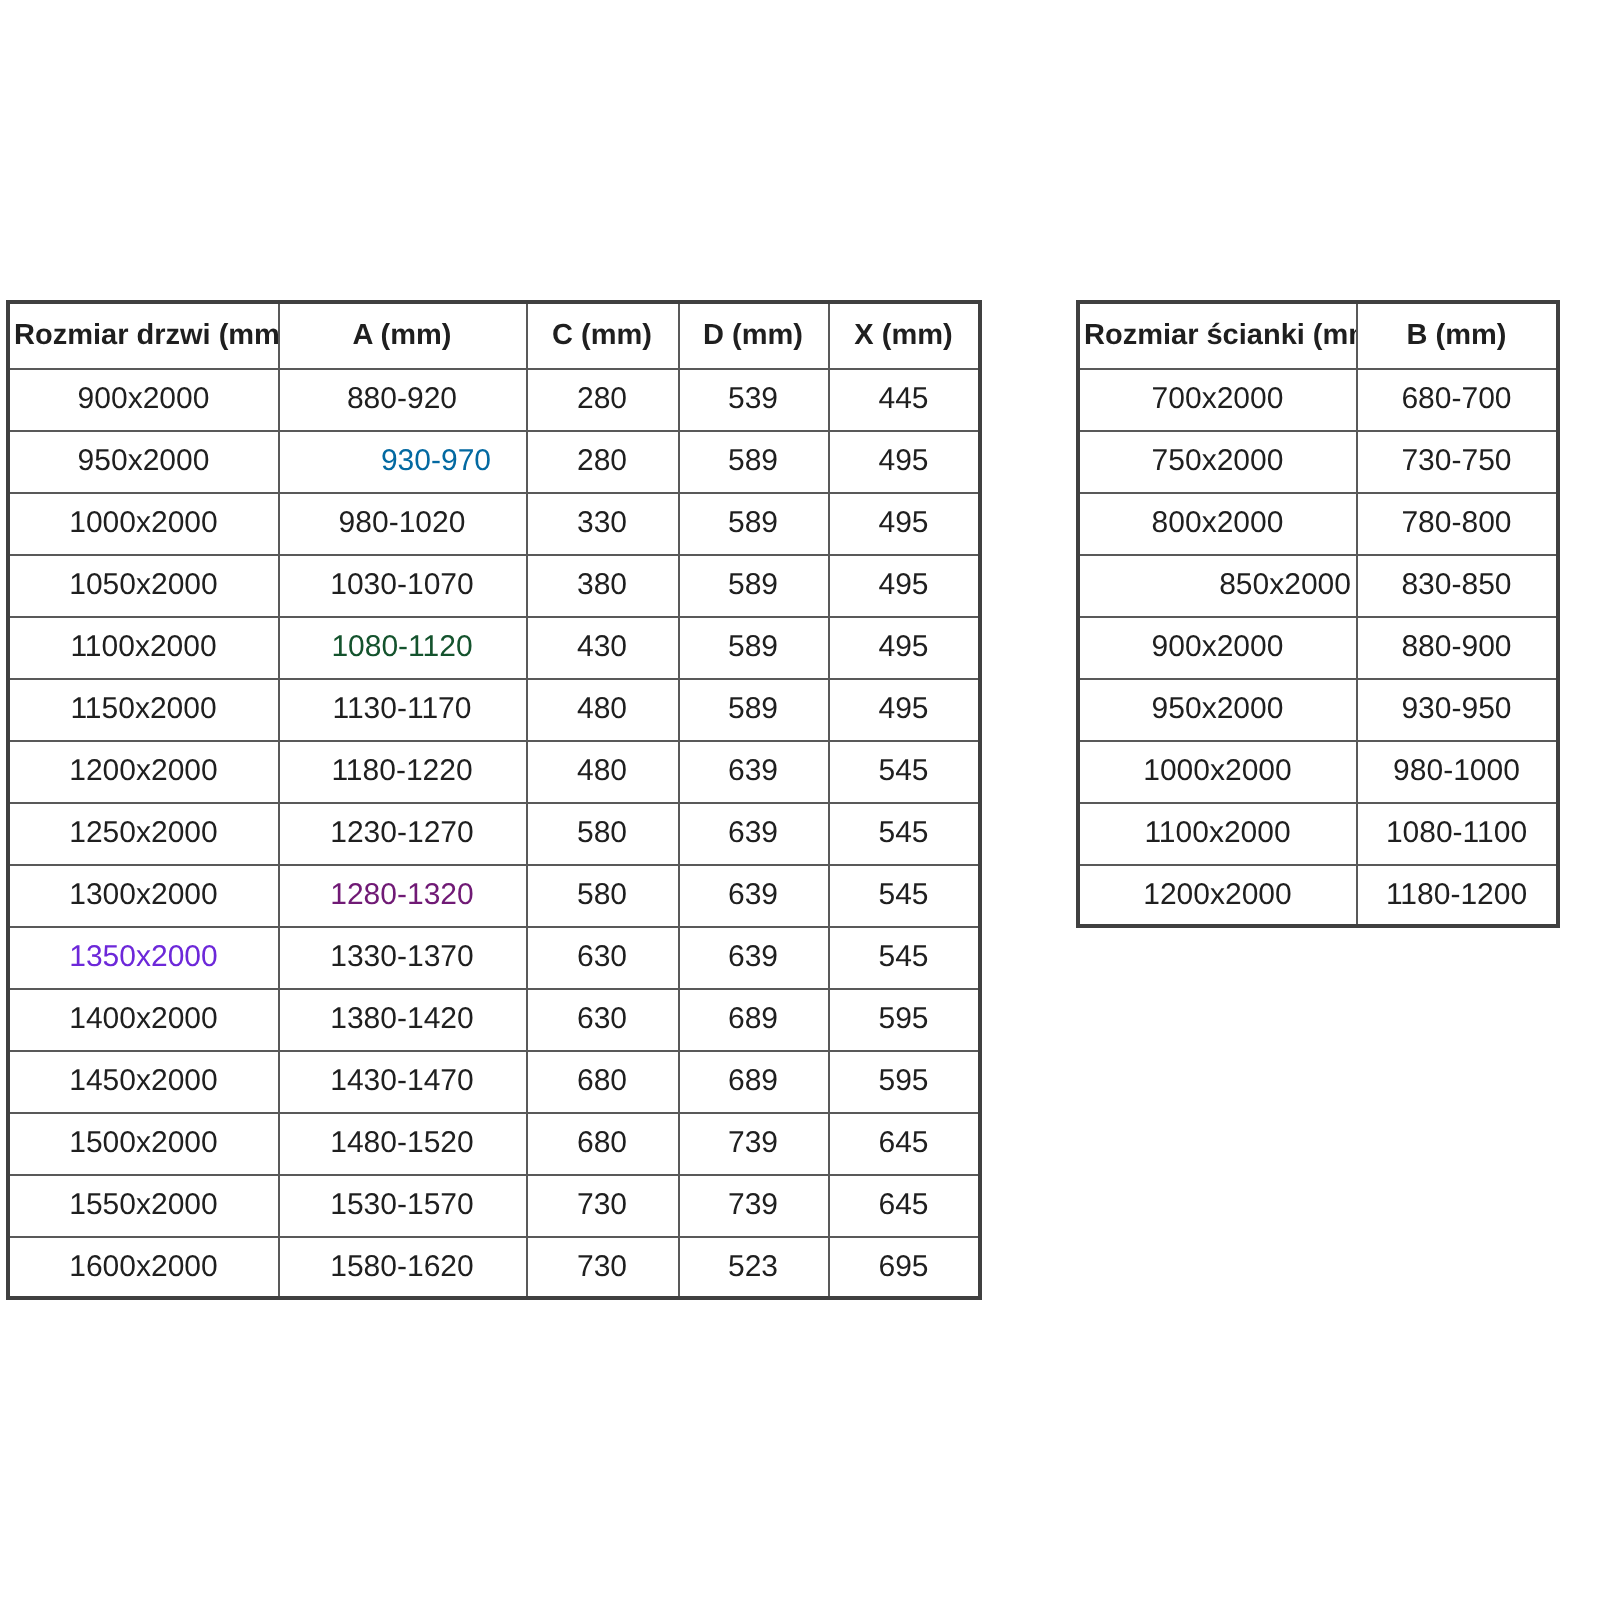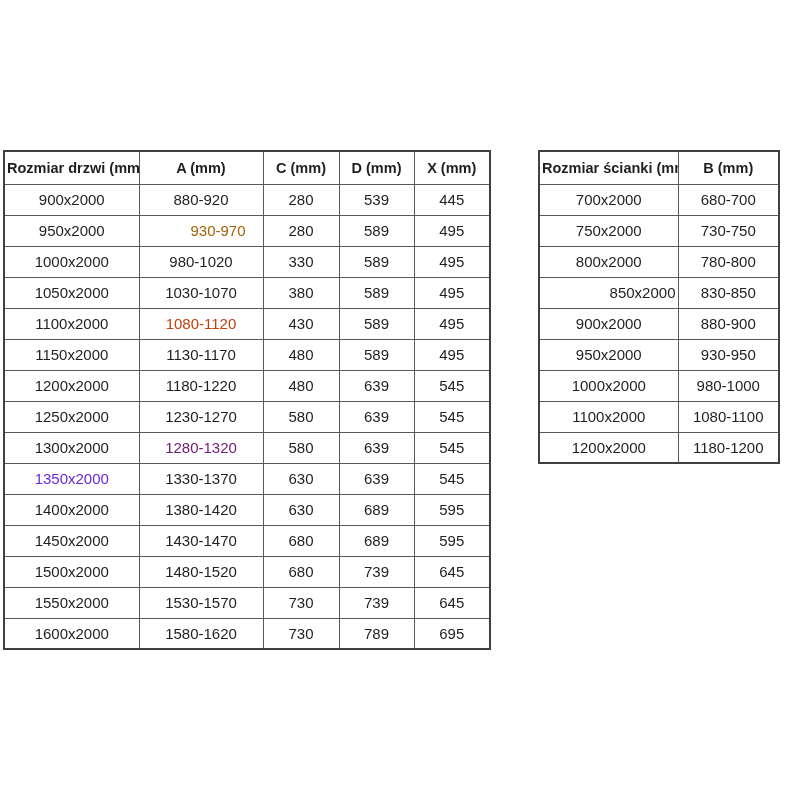--- a/index.html
+++ b/index.html
@@ -81,42 +81,42 @@
       <tbody>
         <tr>
           <td style="border-color: rgb(89, 89, 89); color: rgb(31, 31, 31);">900x2000</td>
           <td style="border-color: rgb(89, 89, 89); color: rgb(31, 31, 31);">880-920</td>
           <td style="border-color: rgb(89, 89, 89); color: rgb(31, 31, 31);">280</td>
           <td style="border-color: rgb(89, 89, 89); color: rgb(31, 31, 31);">539</td>
           <td style="border-color: rgb(89, 89, 89); color: rgb(31, 31, 31);">445</td>
         </tr>
         <tr>
           <td style="border-color: rgb(89, 89, 89); color: rgb(31, 31, 31);">950x2000</td>
-          <td style="border-color: rgb(89, 89, 89); color: #a16207; padding-left: 36px;">930-970</td>
+          <td style="border-color: rgb(89, 89, 89); color: #0369a1; padding-left: 36px;">930-970</td>
           <td style="border-color: rgb(89, 89, 89); color: rgb(31, 31, 31);">280</td>
           <td style="border-color: rgb(89, 89, 89); color: rgb(31, 31, 31);">589</td>
           <td style="border-color: rgb(89, 89, 89); color: rgb(31, 31, 31);">495</td>
         </tr>
         <tr>
           <td style="border-color: rgb(89, 89, 89); color: rgb(31, 31, 31);">1000x2000</td>
           <td style="border-color: rgb(89, 89, 89); color: rgb(31, 31, 31);">980-1020</td>
           <td style="border-color: rgb(89, 89, 89); color: rgb(31, 31, 31);">330</td>
           <td style="border-color: rgb(89, 89, 89); color: rgb(31, 31, 31);">589</td>
           <td style="border-color: rgb(89, 89, 89); color: rgb(31, 31, 31);">495</td>
         </tr>
         <tr>
           <td style="border-color: rgb(89, 89, 89); color: rgb(31, 31, 31);">1050x2000</td>
           <td style="border-color: rgb(89, 89, 89); color: rgb(31, 31, 31);">1030-1070</td>
           <td style="border-color: rgb(89, 89, 89); color: rgb(31, 31, 31);">380</td>
           <td style="border-color: rgb(89, 89, 89); color: rgb(31, 31, 31);">589</td>
           <td style="border-color: rgb(89, 89, 89); color: rgb(31, 31, 31);">495</td>
         </tr>
         <tr>
           <td style="border-color: rgb(89, 89, 89); color: rgb(31, 31, 31);">1100x2000</td>
-          <td style="border-color: rgb(89, 89, 89); color: #c2410c;">1080-1120</td>
+          <td style="border-color: rgb(89, 89, 89); color: #14532d;">1080-1120</td>
           <td style="border-color: rgb(89, 89, 89); color: rgb(31, 31, 31);">430</td>
           <td style="border-color: rgb(89, 89, 89); color: rgb(31, 31, 31);">589</td>
           <td style="border-color: rgb(89, 89, 89); color: rgb(31, 31, 31);">495</td>
         </tr>
         <tr>
           <td style="border-color: rgb(89, 89, 89); color: rgb(31, 31, 31);">1150x2000</td>
           <td style="border-color: rgb(89, 89, 89); color: rgb(31, 31, 31);">1130-1170</td>
           <td style="border-color: rgb(89, 89, 89); color: rgb(31, 31, 31);">480</td>
           <td style="border-color: rgb(89, 89, 89); color: rgb(31, 31, 31);">589</td>
           <td style="border-color: rgb(89, 89, 89); color: rgb(31, 31, 31);">495</td>
@@ -174,21 +174,21 @@
           <td style="border-color: rgb(89, 89, 89); color: rgb(31, 31, 31);">1550x2000</td>
           <td style="border-color: rgb(89, 89, 89); color: rgb(31, 31, 31);">1530-1570</td>
           <td style="border-color: rgb(89, 89, 89); color: rgb(31, 31, 31);">730</td>
           <td style="border-color: rgb(89, 89, 89); color: rgb(31, 31, 31);">739</td>
           <td style="border-color: rgb(89, 89, 89); color: rgb(31, 31, 31);">645</td>
         </tr>
         <tr>
           <td style="border-color: rgb(89, 89, 89); color: rgb(31, 31, 31);">1600x2000</td>
           <td style="border-color: rgb(89, 89, 89); color: rgb(31, 31, 31);">1580-1620</td>
           <td style="border-color: rgb(89, 89, 89); color: rgb(31, 31, 31);">730</td>
-          <td style="border-color: rgb(89, 89, 89); color: rgb(31, 31, 31);">789</td>
+          <td style="border-color: rgb(89, 89, 89); color: rgb(31, 31, 31);">523</td>
           <td style="border-color: rgb(89, 89, 89); color: rgb(31, 31, 31);">695</td>
         </tr>
       </tbody>
     </table>
   <table id="wall-table" class="spec-table" style="border-color: rgb(64, 64, 64);">
       <colgroup>
         <col class="c0">
         <col class="c1">
       </colgroup>
       <thead>

